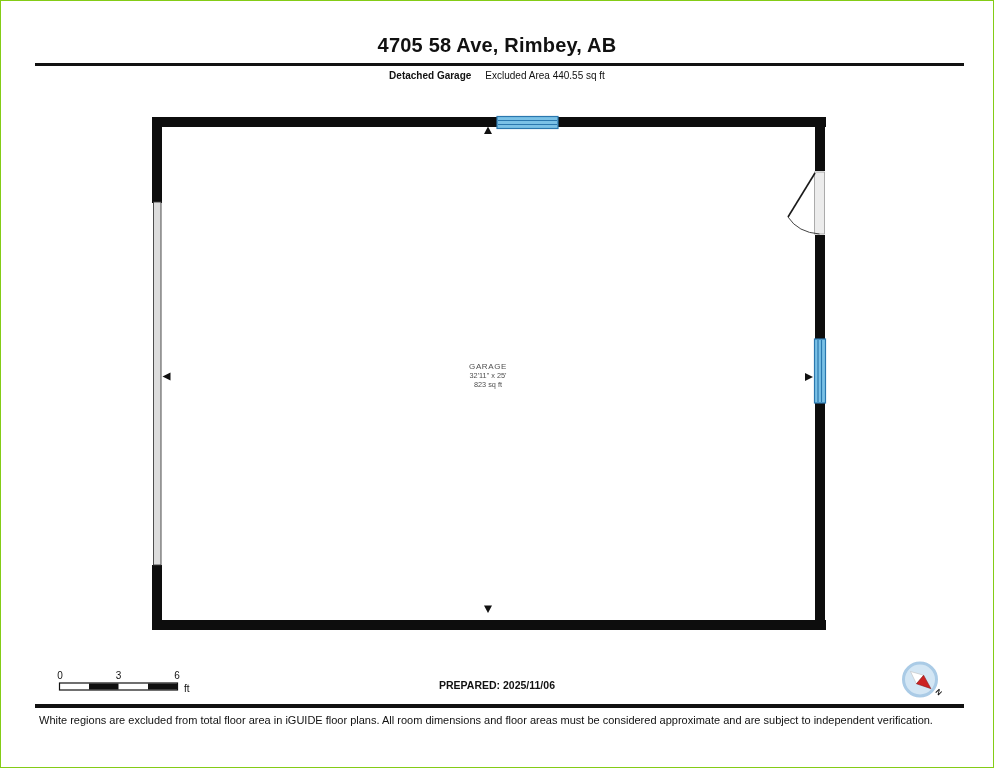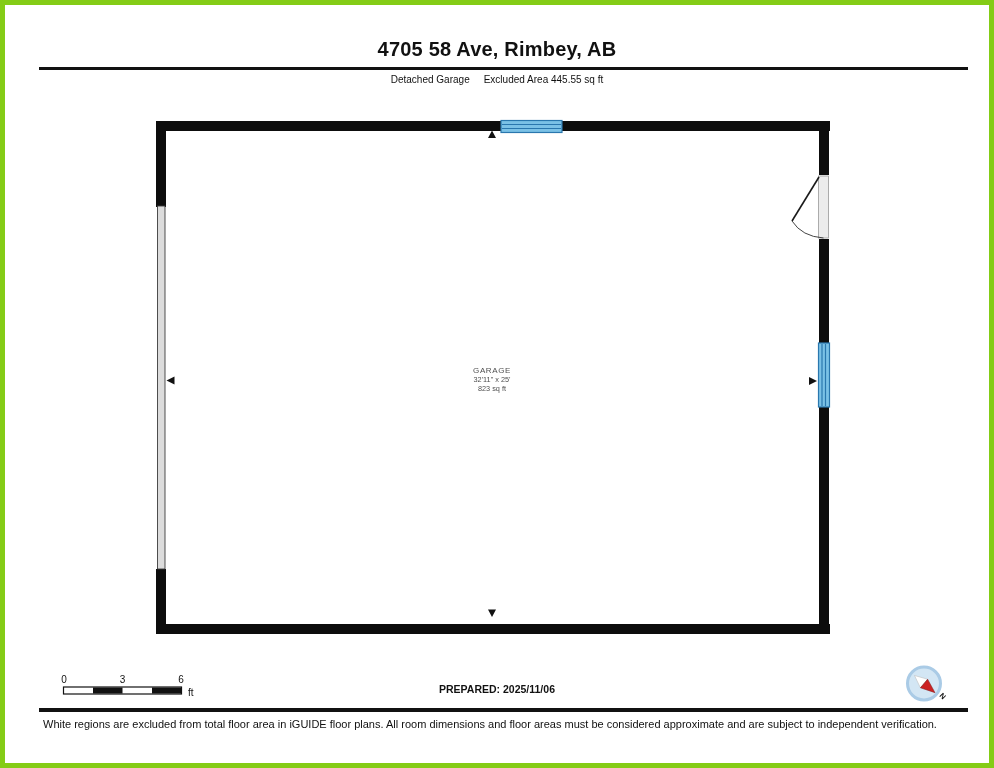--- a/index.html
+++ b/index.html
@@ -1,31 +1,31 @@
 <!DOCTYPE html>
 <html><head>
 <meta charset="utf-8">
 <style>
   html,body{margin:0;padding:0;background:#ffffff;}
   #page{
     position:relative;width:994px;height:768px;background:#ffffff;
-    border:5px solid #84cc16;box-sizing:border-box;overflow:hidden;
+    border:1px solid #84cc16;box-sizing:border-box;overflow:hidden;
     font-family:"Liberation Sans", sans-serif;color:#111;
   }
   .title{
     position:absolute;top:33px;left:0;width:100%;text-align:center;
     font-size:20px;font-weight:bold;letter-spacing:0.2px;
   }
   .title-divider{
     position:absolute;top:62px;left:34px;width:929px;height:3px;background:#111;
   }
   .subtitle{
     position:absolute;top:69px;left:0;width:100%;text-align:center;font-size:10px;
   }
-  .subtitle .floor-label{font-weight:normal;margin-right:14px;}
+  .subtitle .floor-label{font-weight:bold;margin-right:14px;}
   .subtitle .excluded{font-weight:normal;}
   .plan-svg{position:absolute;top:0;left:0;}
   .prepared{
     position:absolute;top:678px;left:0;width:100%;text-align:center;
     font-size:10.5px;font-weight:bold;
   }
   .footer-divider{
     position:absolute;top:703px;left:34px;width:929px;height:4px;background:#111;
   }
   .disclaimer{
@@ -34,21 +34,21 @@
   svg text{font-family:"Liberation Sans", sans-serif;}
 </style>
 </head>
 <body>
 
 <div id="page">
 
   <div class="title">4705 58 Ave, Rimbey, AB</div>
   <div class="title-divider"></div>
   <div class="subtitle">
-    <span class="floor-label">Detached Garage</span><span class="excluded">Excluded Area 445.55 sq ft</span>
+    <span class="floor-label">Detached Garage</span><span class="excluded">Excluded Area 440.55 sq ft</span>
   </div>
 
   <svg class="plan-svg" width="994" height="768" viewBox="0 0 994 768">
 
     <g fill="#0d0d0d">
       <rect x="151" y="116" width="345" height="10"></rect>
       <rect x="557" y="116" width="268" height="10"></rect>
       <rect x="151" y="619" width="674" height="10"></rect>
       <rect x="151" y="116" width="10" height="86"></rect>
       <rect x="151" y="564" width="10" height="65"></rect>

